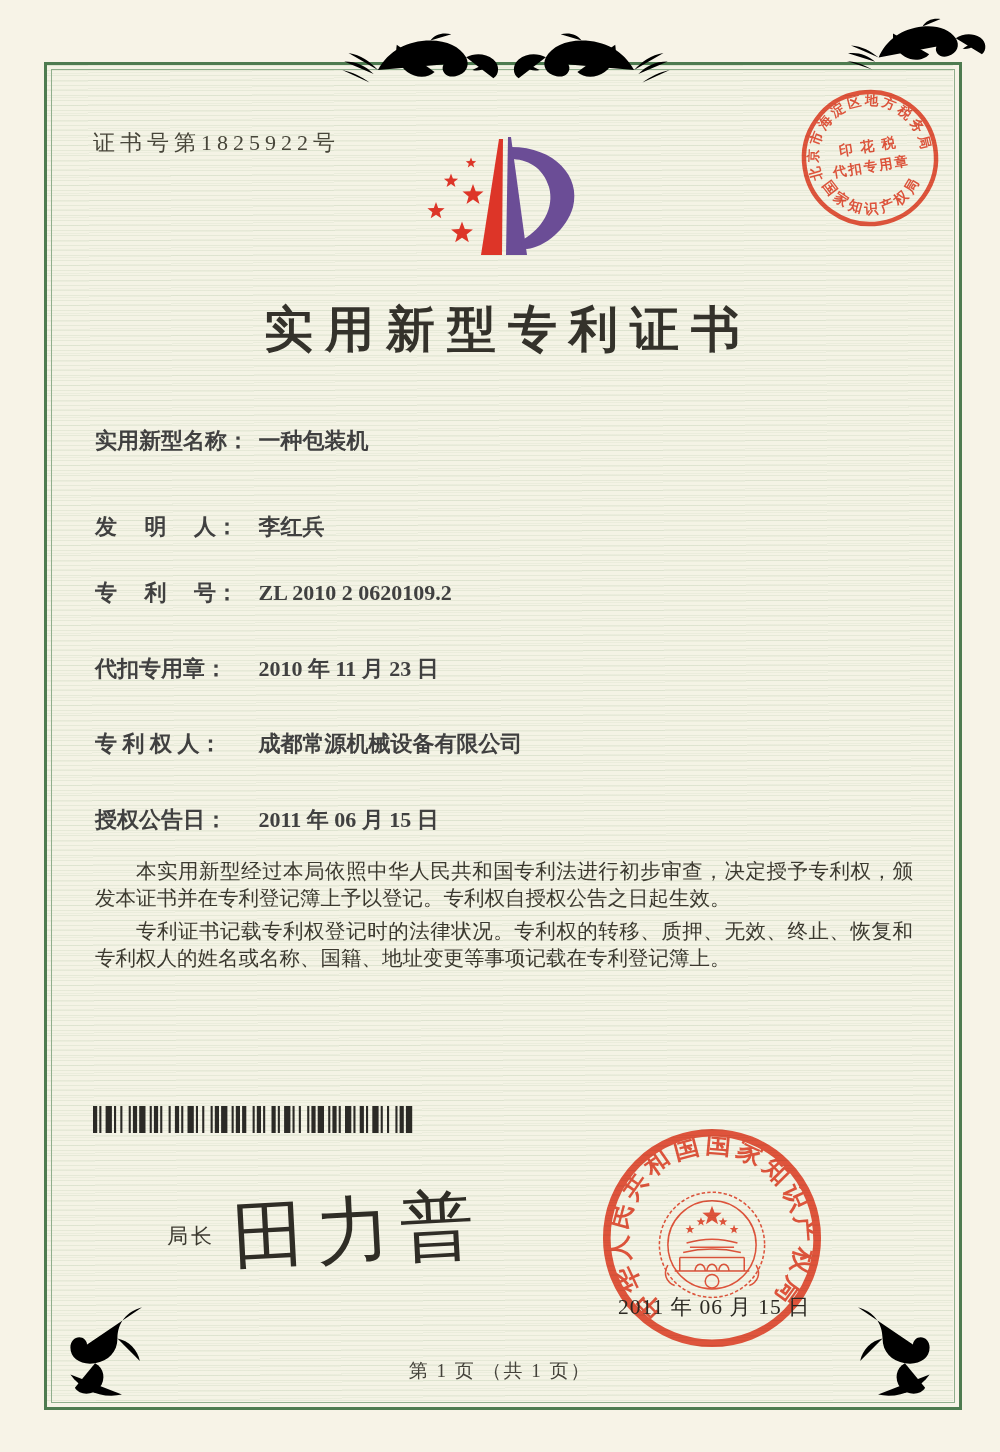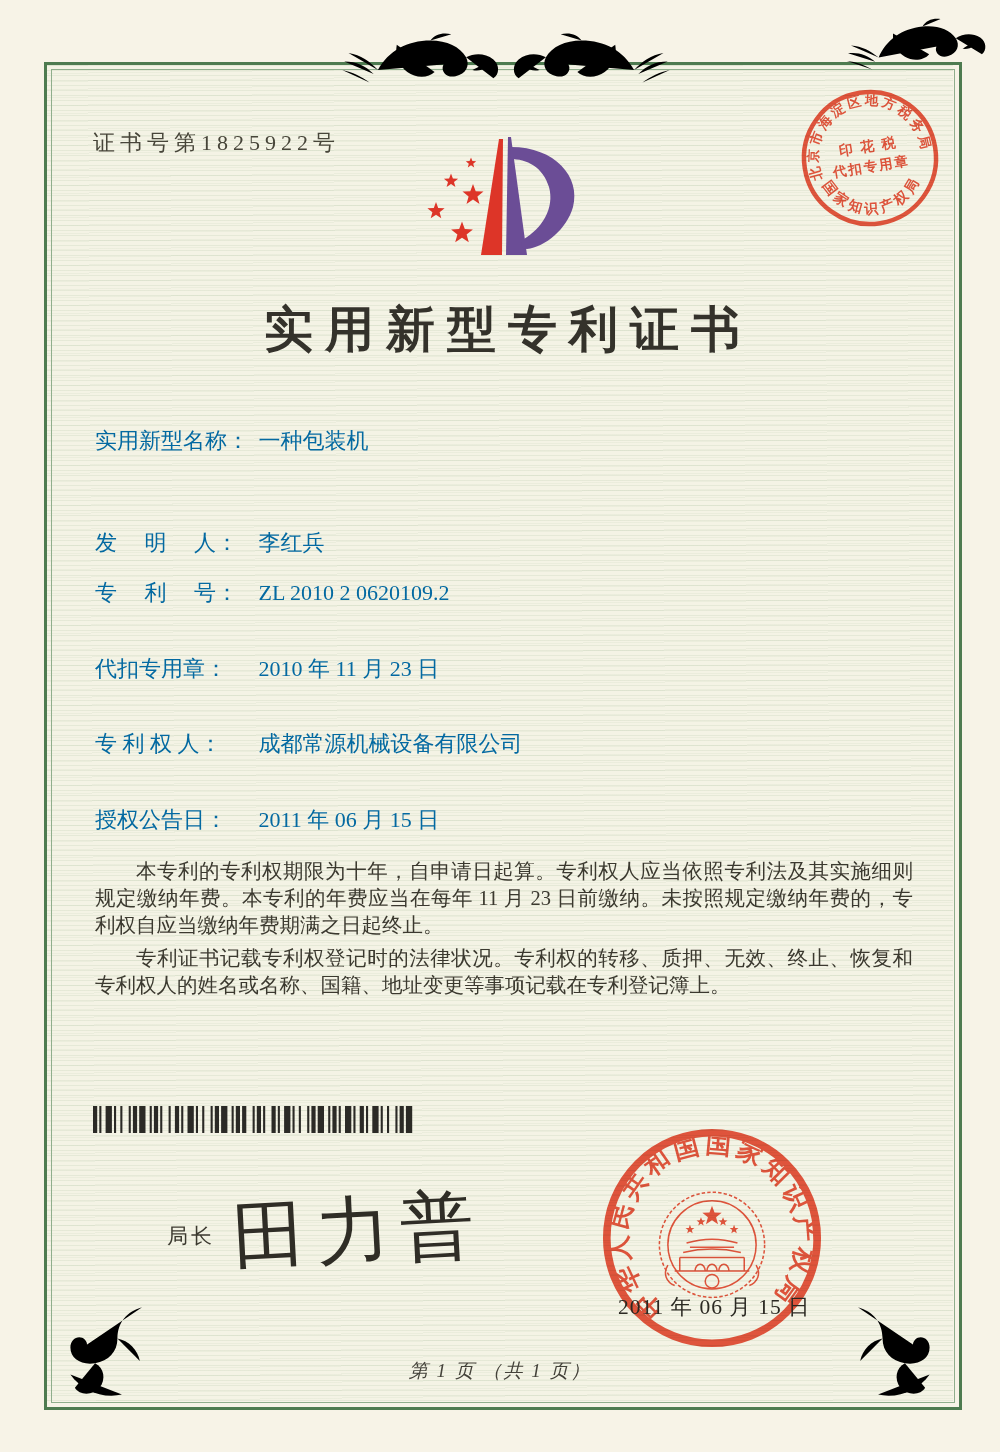--- a/index.html
+++ b/index.html
@@ -25,24 +25,24 @@
     border:1px solid var(--frame-green-light,#8fae8c);
   }
   .ornament{position:absolute;pointer-events:none;}
   .cert-no{position:absolute;left:93px;top:128px;font-size:22px;letter-spacing:5px;color:#474539;}
   .logo{position:absolute;left:415px;top:133px;width:190px;height:135px;}
   .title{
     position:absolute;left:0;top:289px;width:1000px;margin:8px;text-align:center;
     font-size:49px;font-weight:bold;letter-spacing:12px;color:#34322b;
   }
   .fields{position:absolute;left:95px;top:0;width:820px;}
-  .field-row{position:absolute;left:0;font-size:22px;color:#0369a1;white-space:nowrap;}
+  .field-row{position:absolute;left:0;font-size:22px;color:#404040;white-space:nowrap;font-weight:bold;}
   .field-label{display:inline-block;width:158px;}
   .field-value{display:inline-block;}
-  .row0{top:426px}.row1{top:528px}.row2{top:578px}.row3{top:654px}.row4{top:729px}.row5{top:805px}
+  .row0{top:426px}.row1{top:512px}.row2{top:578px}.row3{top:654px}.row4{top:729px}.row5{top:805px}
   .paragraphs{position:absolute;left:95px;top:858px;width:818px;
     font-size:20.5px;line-height:27px;text-align:justify;color:#3b392f;}
   .paragraphs p{margin:0 0 6px 0;text-indent:2em;}
   .barcode{position:absolute;left:93px;top:1106px;width:322px;height:27px;}
   .sign-title{position:absolute;left:167px;top:1222px;font-size:21px;letter-spacing:3px;color:#3b392f;}
   .signature{position:absolute;left:228px;top:1168px;width:250px;height:125px;overflow:visible;
     transform:rotate(-3deg);}
   .signature text{font-size:74px;letter-spacing:10px;fill:#2f2d26;
     font-family:"Liberation Serif","DejaVu Serif",serif;}
   .seal{position:absolute;left:600px;top:1126px;width:224px;height:224px;
@@ -52,21 +52,21 @@
     font-family:"Liberation Serif","DejaVu Serif",serif;}
   .seal .emblem path,.seal .emblem circle{stroke:var(--seal-red,#e84b33);fill:none;stroke-width:1.8;}
   .seal .emblem polygon{fill:var(--seal-red,#e84b33);}
   .seal-date{position:absolute;left:618px;top:1292px;font-size:21.5px;letter-spacing:1px;color:#2b2922;}
   .tax-stamp{position:absolute;left:795px;top:83px;width:150px;height:150px;
     transform:rotate(-9deg);mix-blend-mode:multiply;opacity:.93;}
   .tax-stamp .ring{stroke:var(--seal-red,#e8503a);stroke-width:4.5;fill:none;}
   .tax-stamp text{fill:var(--seal-red,#e8503a);font-weight:bold;
     font-family:"Liberation Serif","DejaVu Serif",serif;}
   .footer{position:absolute;left:0;top:1358px;width:1000px;text-align:center;
-    font-size:19px;letter-spacing:2px;color:#44423a;font-style:italic;}
+    font-size:19px;letter-spacing:2px;color:#44423a;}
 </style>
 </head>
 <body>
 
 <svg width="0" height="0" style="position:absolute" aria-hidden="true">
   <defs>
     <g id="dragon">
       <path d="M4,38 C14,40 22,44 30,50 M6,30 C18,30 26,34 34,42 M10,22 C22,24 30,30 38,38"></path>
       <path d="M38,38 C48,20 66,10 88,10 C104,10 116,16 122,26 C126,34 122,42 112,44 C104,46 98,40 100,34 C102,29 108,28 111,32"></path>
       <path d="M88,10 C92,4 100,2 108,4 M122,26 C130,22 140,22 148,28 C154,33 154,42 148,46 M148,28 C144,36 136,40 128,38"></path>
@@ -138,21 +138,21 @@
     <span class="field-label">专 利 权 人：</span>
     <span class="field-value">成都常源机械设备有限公司</span>
   </div>
   <div class="field-row row5">
     <span class="field-label">授权公告日：</span>
     <span class="field-value">2011 年 06 月 15 日</span>
   </div>
 </div>
 
 <div class="paragraphs">
-  <p>本专利的专利权期限为十年，自申请日起算。专利权人应当依照专利法及其实施细则规定缴纳年费。本专利的年费应当在每年 11 月 23 日前缴纳。未按照规定缴纳年费的，专利权自应当缴纳年费期满之日起终止。</p>
+  <p>本实用新型经过本局依照中华人民共和国专利法进行初步审查，决定授予专利权，颁发本证书并在专利登记簿上予以登记。专利权自授权公告之日起生效。</p>
   <p>专利证书记载专利权登记时的法律状况。专利权的转移、质押、无效、终止、恢复和专利权人的姓名或名称、国籍、地址变更等事项记载在专利登记簿上。</p>
 </div>
 
 <svg class="barcode" id="barcode-svg" viewBox="0 0 322 27" preserveAspectRatio="none">
     <rect x="0.0" y="0" width="4.2" height="27" fill="var(--barcode-black,#2b2a26)"></rect>
     <rect x="6.3" y="0" width="2.1" height="27" fill="var(--barcode-black,#2b2a26)"></rect>
     <rect x="12.6" y="0" width="6.3" height="27" fill="var(--barcode-black,#2b2a26)"></rect>
     <rect x="21.0" y="0" width="2.1" height="27" fill="var(--barcode-black,#2b2a26)"></rect>
     <rect x="27.3" y="0" width="2.1" height="27" fill="var(--barcode-black,#2b2a26)"></rect>
     <rect x="35.7" y="0" width="2.1" height="27" fill="var(--barcode-black,#2b2a26)"></rect>

